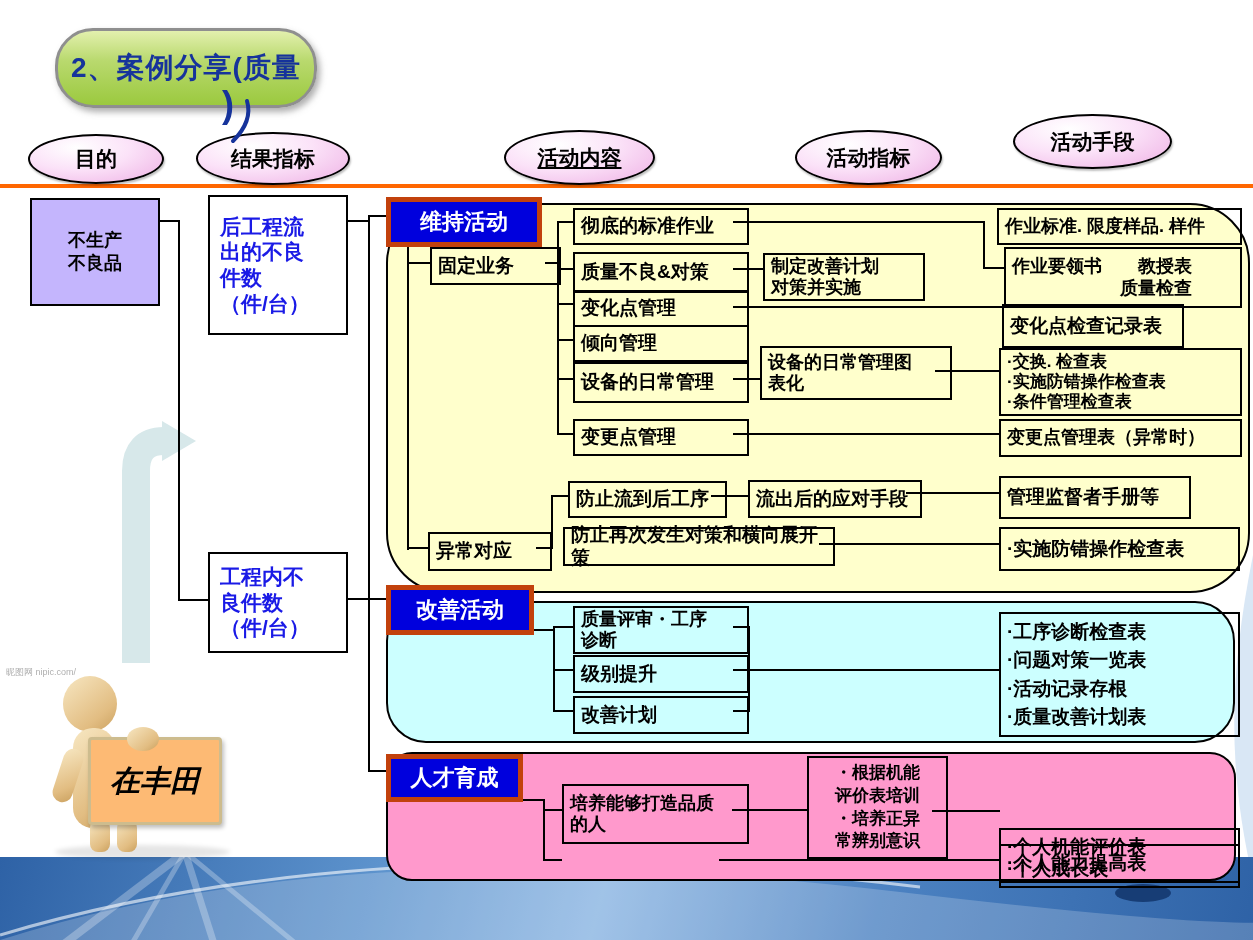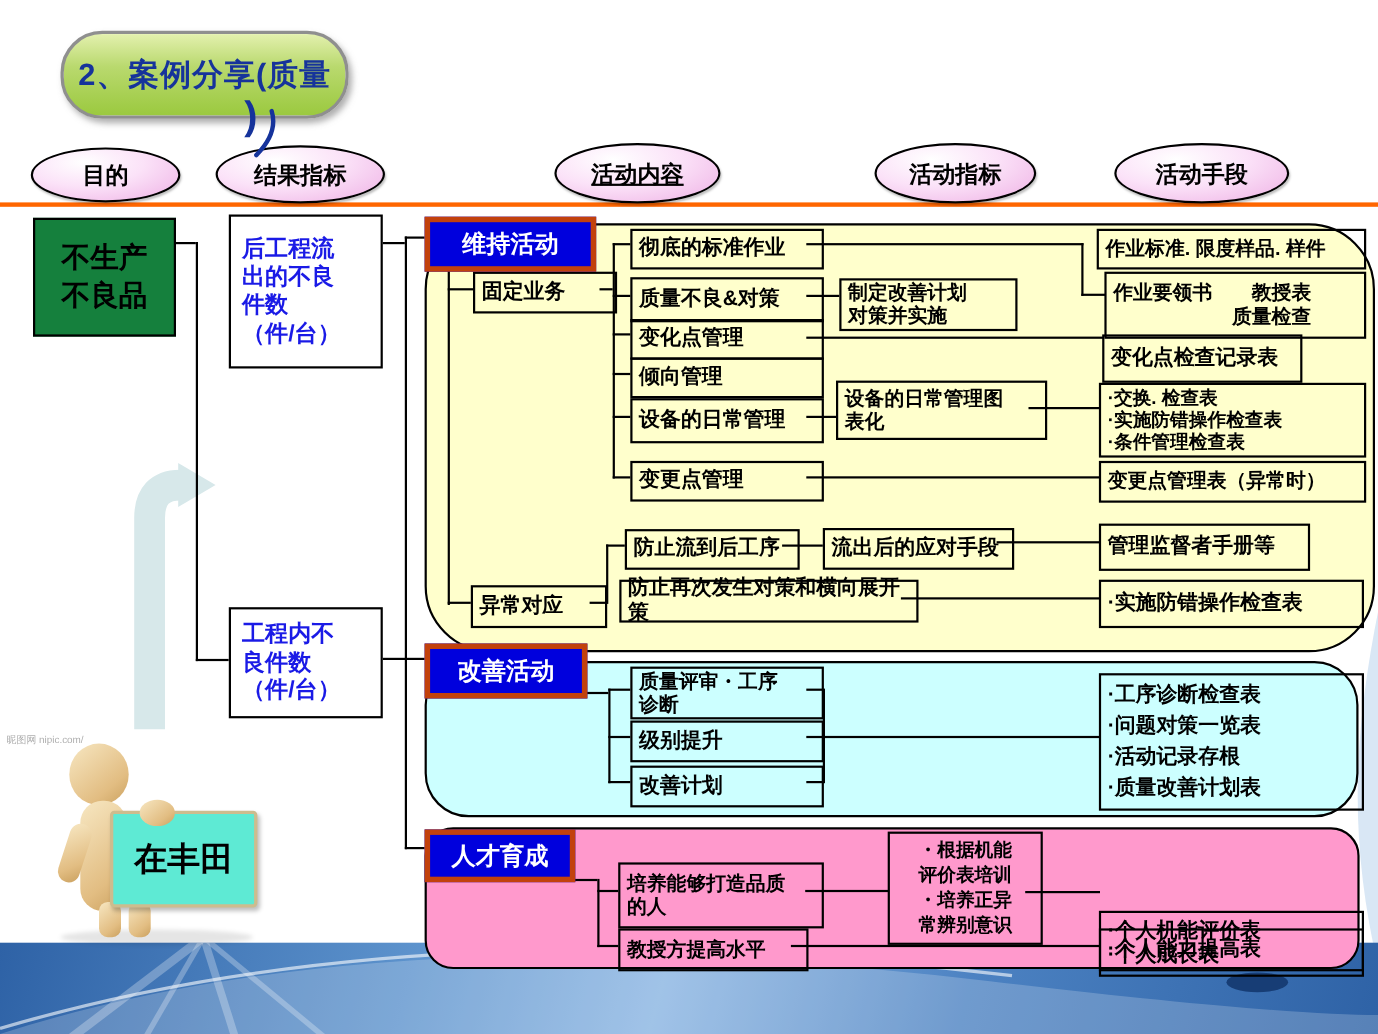--- a/index.html
+++ b/index.html
@@ -15,34 +15,34 @@
   .oval{position:absolute;border:2px solid #000;border-radius:50%;display:flex;align-items:center;
        justify-content:center;font-weight:bold;font-size:21px;z-index:2;
        background:radial-gradient(ellipse at 35% 25%, #ffffff 0%, #fbe2f8 45%, #eeb0e4 100%);
        box-shadow:1px 2px 2px rgba(0,0,0,.25);}
   .titlepill{position:absolute;left:55px;top:28px;width:256px;height:74px;border:3px solid #8f8f8f;
        border-radius:38px;background:linear-gradient(180deg,#e3f0ae 0%,#b9d96e 40%,#9bc93f 100%);
        box-shadow:3px 4px 6px rgba(110,110,110,.55);display:flex;align-items:center;justify-content:center;
        font-size:28px;font-weight:bold;color:#16339b;z-index:5;letter-spacing:1px;}
   .paren{position:absolute;left:222px;top:84px;font-size:36px;font-weight:bold;color:#16339b;z-index:5;}
   .orange-rule{position:absolute;left:0;top:184px;width:1253px;height:4px;background:#ff6600;z-index:1;}
-  .goalbox{position:absolute;left:30px;top:198px;width:126px;height:104px;background:#15803d;
+  .goalbox{position:absolute;left:30px;top:198px;width:126px;height:104px;background:#c4b5fd;
        border:2px solid #000;display:flex;align-items:center;justify-content:center;font-weight:bold;
-       font-size:26px;line-height:1.3;white-space:pre-line;z-index:3;}
+       font-size:18px;line-height:1.3;white-space:pre-line;z-index:3;}
   .resbox{position:absolute;border:2px solid #000;background:#fff;color:#1a1ae6;font-weight:bold;
        font-size:21px;line-height:1.22;white-space:pre-line;display:flex;align-items:center;
        padding-left:10px;z-index:3;}
   .band{position:absolute;left:0;top:857px;width:1253px;height:83px;z-index:0;
        background:linear-gradient(105deg,#2e62a6 0%,#5d93cd 30%,#89b4e2 48%,#4c82c2 70%,#2e62a6 100%);}
   .watermark{position:absolute;left:6px;top:666px;font-size:9px;color:#9a9a9a;z-index:1;opacity:.8;}
   .tan{background:linear-gradient(140deg,#f7e7c2,#e2bd82 70%,#caa05e);position:absolute;}
-  .sign{position:absolute;left:100px;top:737px;width:128px;height:82px;background:#5eead4;
+  .sign{position:absolute;left:88px;top:737px;width:128px;height:82px;background:#fdba74;
        border:3px solid #cdbc8e;border-radius:4px;z-index:6;display:flex;align-items:center;
        justify-content:center;font-size:30px;font-weight:bold;color:#000;
-       box-shadow:2px 3px 4px rgba(0,0,0,.25);}
+       box-shadow:2px 3px 4px rgba(0,0,0,.25);font-style:italic;}
   .blob{position:absolute;left:1115px;top:884px;width:56px;height:18px;background:#173d75;
        border-radius:50%;z-index:1;}
 </style>
 </head>
 <body>
 
 <div id="canvas">
 
   <svg style="position:absolute;left:0;top:0;z-index:0;" width="1253" height="940">
     <path d="M1253,555 C1228,680 1228,770 1253,880 Z" fill="#d9e7f5"></path>
@@ -75,21 +75,21 @@
     </div>
   <div class="oval" style="left:196px;top:132px;width:150px;height:49px;">
       <span>结果指标</span>
     </div>
   <div class="oval" style="left:504px;top:130px;width:147px;height:51px;text-decoration:underline;">
       <span>活动内容</span>
     </div>
   <div class="oval" style="left:795px;top:130px;width:143px;height:51px;">
       <span>活动指标</span>
     </div>
-  <div class="oval" style="left:1013px;top:130px;width:155px;height:51px;">
+  <div class="oval" style="left:1013px;top:114px;width:155px;height:51px;">
       <span>活动手段</span>
     </div>
 
   <div class="orange-rule"></div>
 
   <div class="goalbox">不生产
 不良品</div>
   <div class="resbox" style="left:208px;top:195px;width:126px;height:136px;">后工程流
 出的不良
 件数
@@ -195,21 +195,20 @@
 诊断</div>
   <div class="box" style="left:573px;top:655px;width:160px;height:32px;">级别提升</div>
   <div class="box" style="left:573px;top:696px;width:160px;height:32px;">改善计划</div>
   <div class="box" style="left:999px;top:612px;width:225px;height:119px;line-height:1.5;">·工序诊断检查表
 ·问题对策一览表
 ·活动记录存根
 ·质量改善计划表</div>
 
   <div class="box" style="left:562px;top:784px;width:171px;height:54px;font-size:18px;">培养能够打造品质
 的人</div>
-  <div class="box" style="left:562px;top:844px;width:157px;height:33px;font-size:18px;">教授方提高水平</div>
   <div class="box" style="left:807px;top:756px;width:125px;height:97px;font-size:17px;justify-content:center;text-align:center;line-height:1.35;">・根据机能
 评价表培训
 ・培养正异
 常辨别意识</div>
   <div class="box" style="left:999px;top:780px;width:225px;height:54px;margin-top:48px;">·个人机能评价表
 ·个人成长表</div>
   <div class="box" style="left:999px;top:844px;width:225px;height:33px;">·个人能力提高表</div>
 
   <svg style="position:absolute;left:100px;top:393px;z-index:1;" width="110" height="275">
     <path d="M36,270 L36,78 Q36,48 64,48" stroke="#d7e8ea" stroke-width="28" fill="none"></path>

